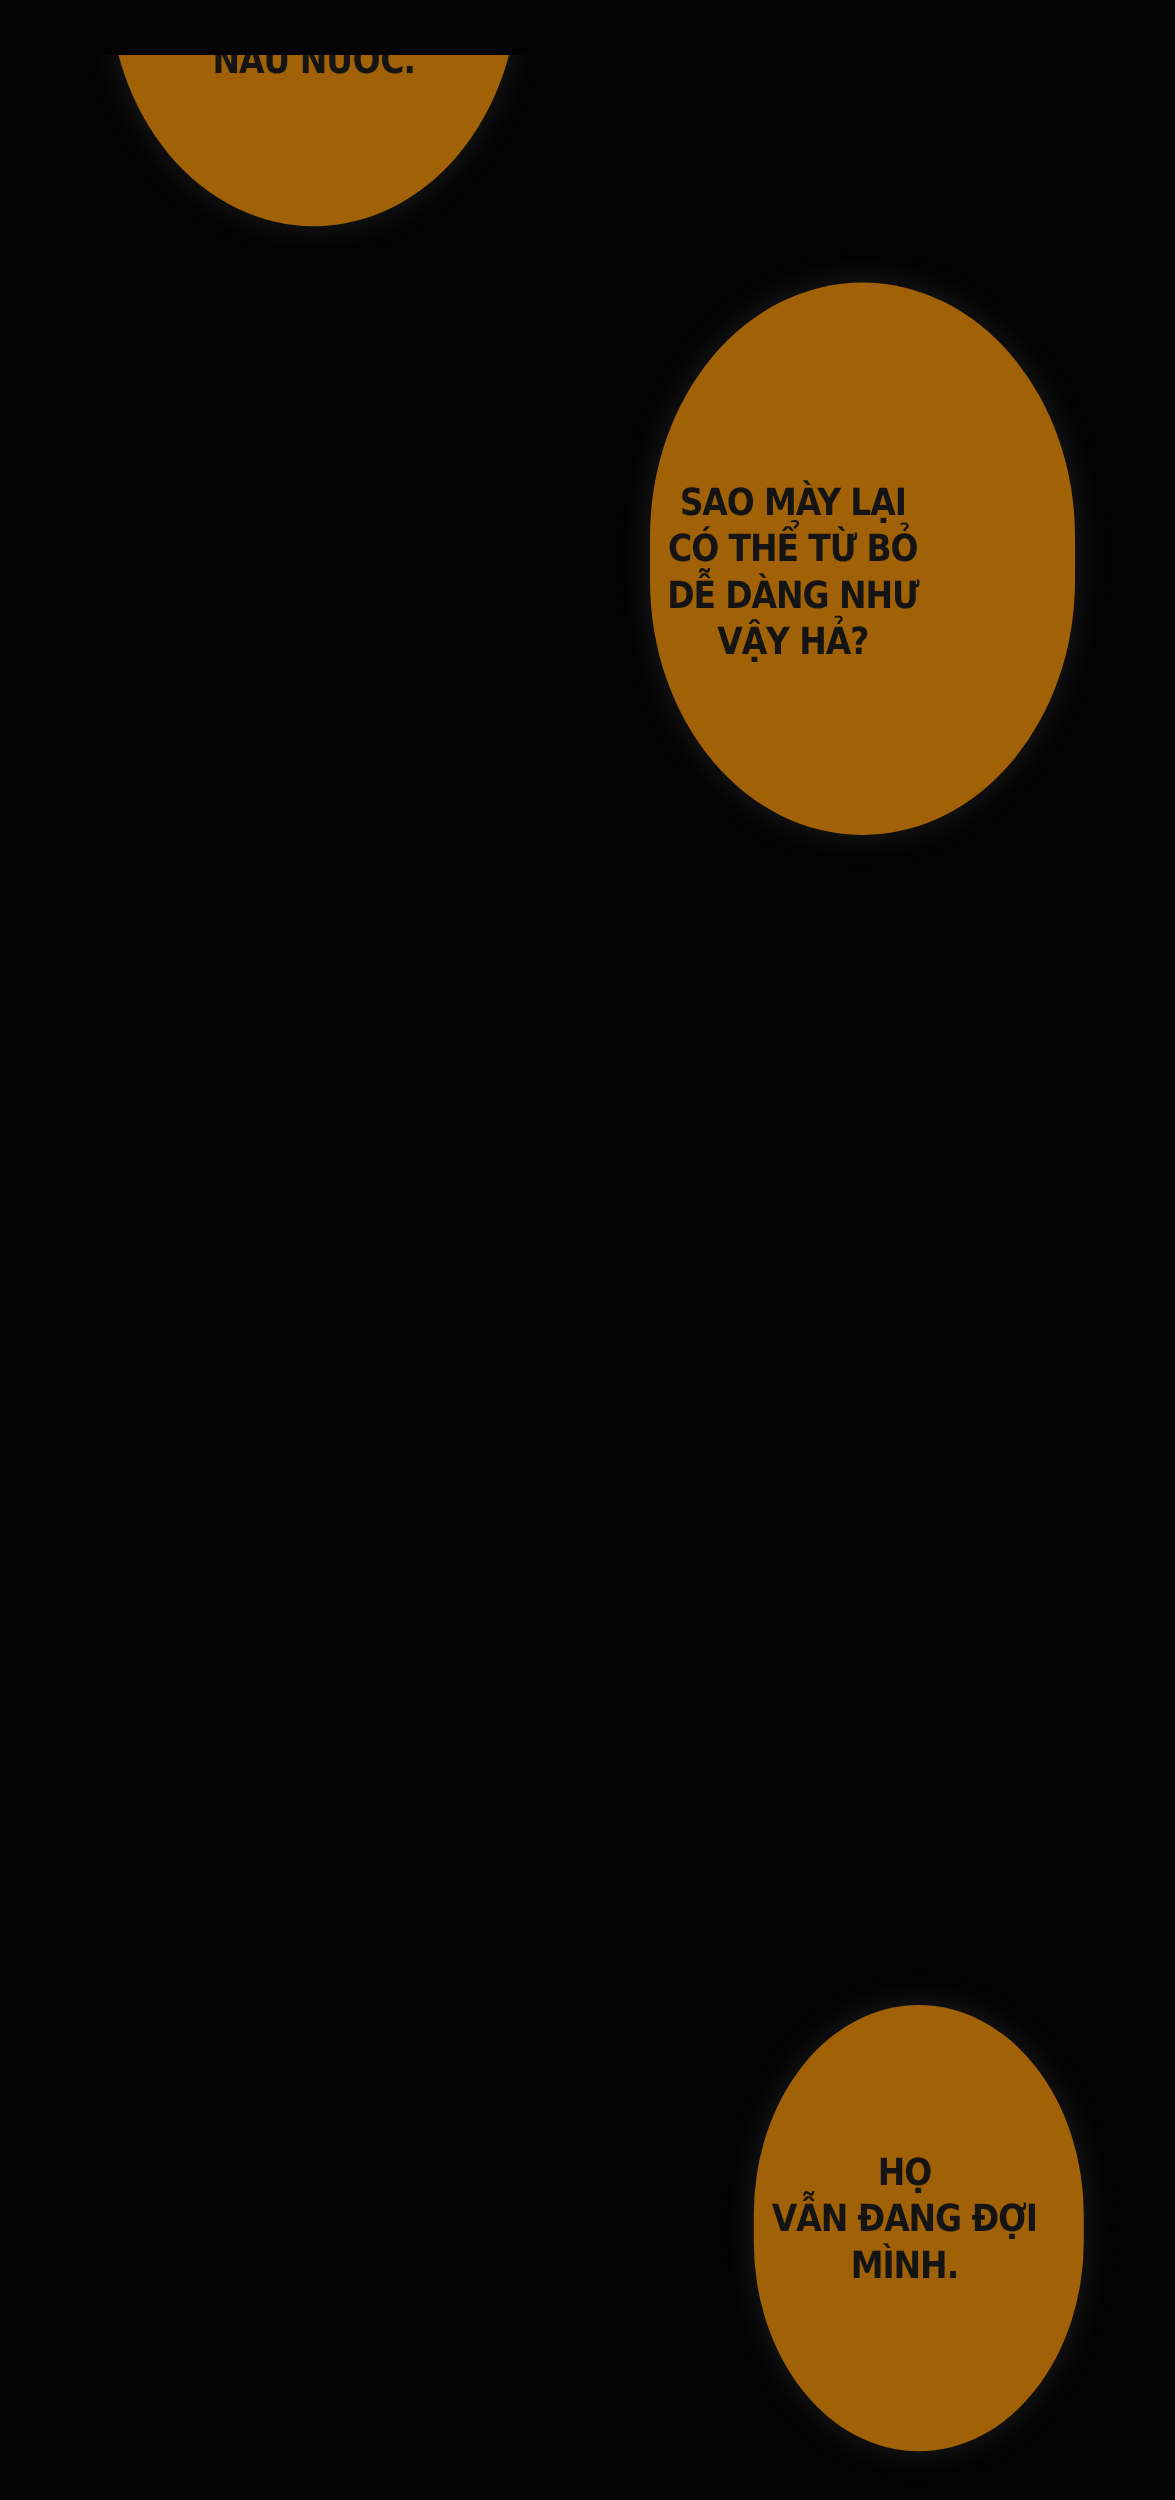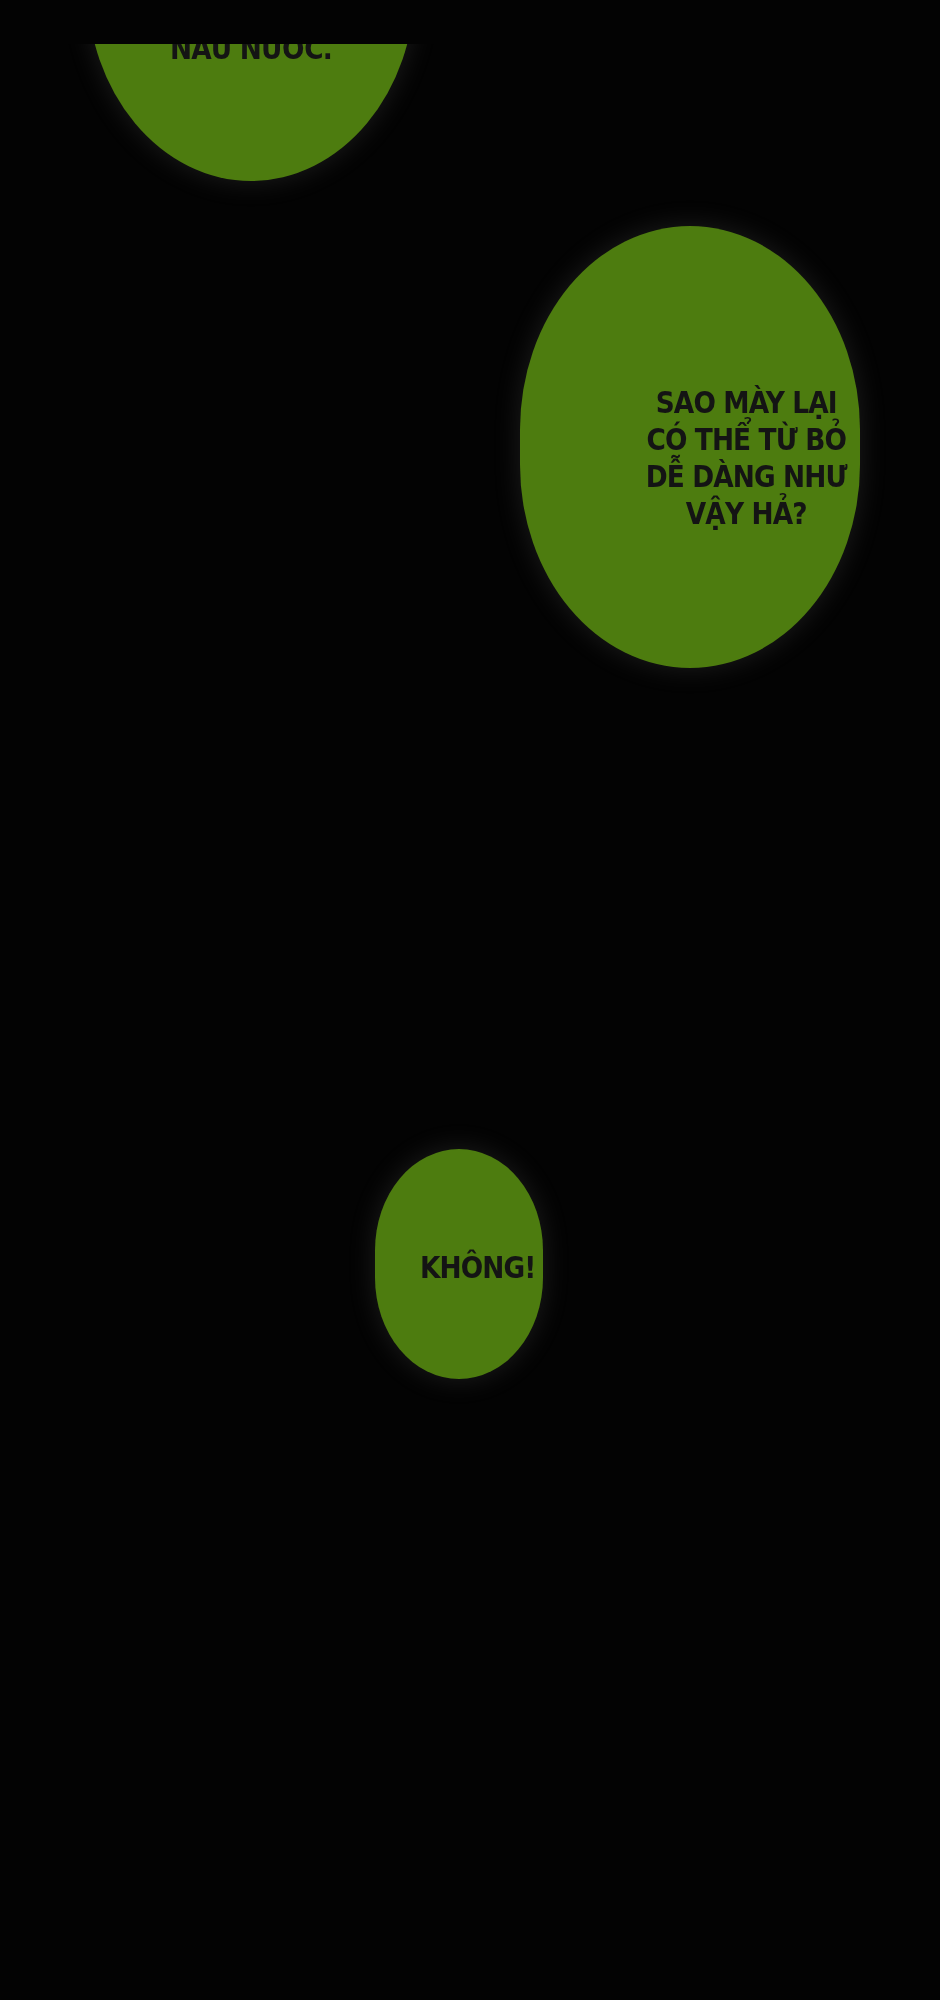--- a/index.html
+++ b/index.html
@@ -11,25 +11,25 @@
     position: relative;
     width: 940px;
     height: 2000px;
     background: #030303;
     overflow: hidden;
     font-family: "DejaVu Sans", sans-serif;
     margin-top: 44px;
   }
   .bubble {
     position: absolute;
-    background: #4d7c0f;
+    background: #a16207;
     box-shadow: 0 0 28px rgba(170,170,170,0.16);
     display: flex;
     align-items: center;
-    justify-content: flex-end;
+    justify-content: flex-start;
   }
   .bubble-text, .text {
     color: #141414;
     font-weight: 700;
     font-size: 30px;
     line-height: 37px;
     letter-spacing: -1px;
     text-align: center;
     transform: scaleX(0.88);
     transform-origin: center;
@@ -99,20 +99,22 @@
   <div class="bubble bubble-why">
     <div class="text">
       <div class="line">SAO MÀY LẠI</div>
       <div class="line">CÓ THỂ TỪ BỎ</div>
       <div class="line">DỄ DÀNG NHƯ</div>
       <div class="line">VẬY HẢ?</div>
     </div>
   </div>
 
 
-  <div class="bubble bubble-no2">
+
+  <div class="bubble bubble-waiting">
     <div class="text">
-      <div class="line">KHÔNG!</div>
+      <div class="line">HỌ</div>
+      <div class="line">VẪN ĐANG ĐỢI</div>
+      <div class="line">MÌNH.</div>
     </div>
   </div>
-
 
 </div>
 
 </body></html>

